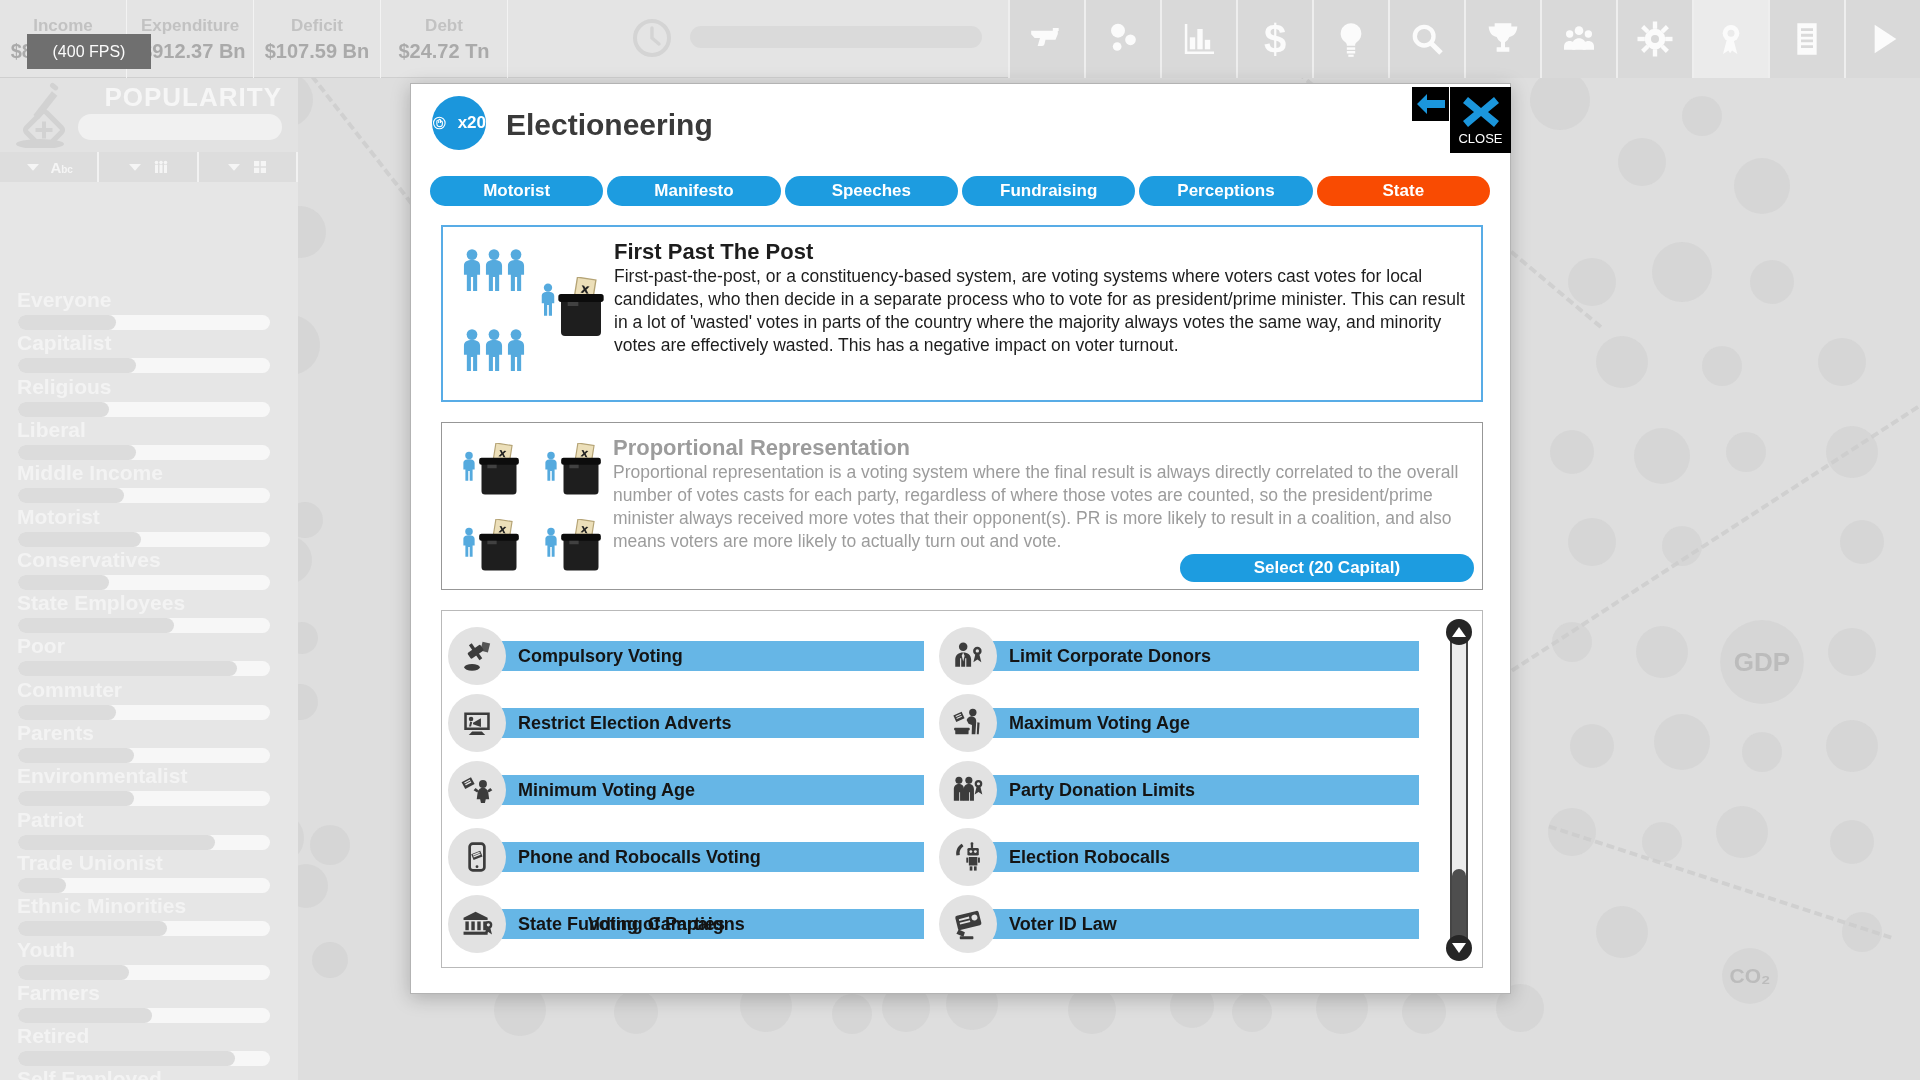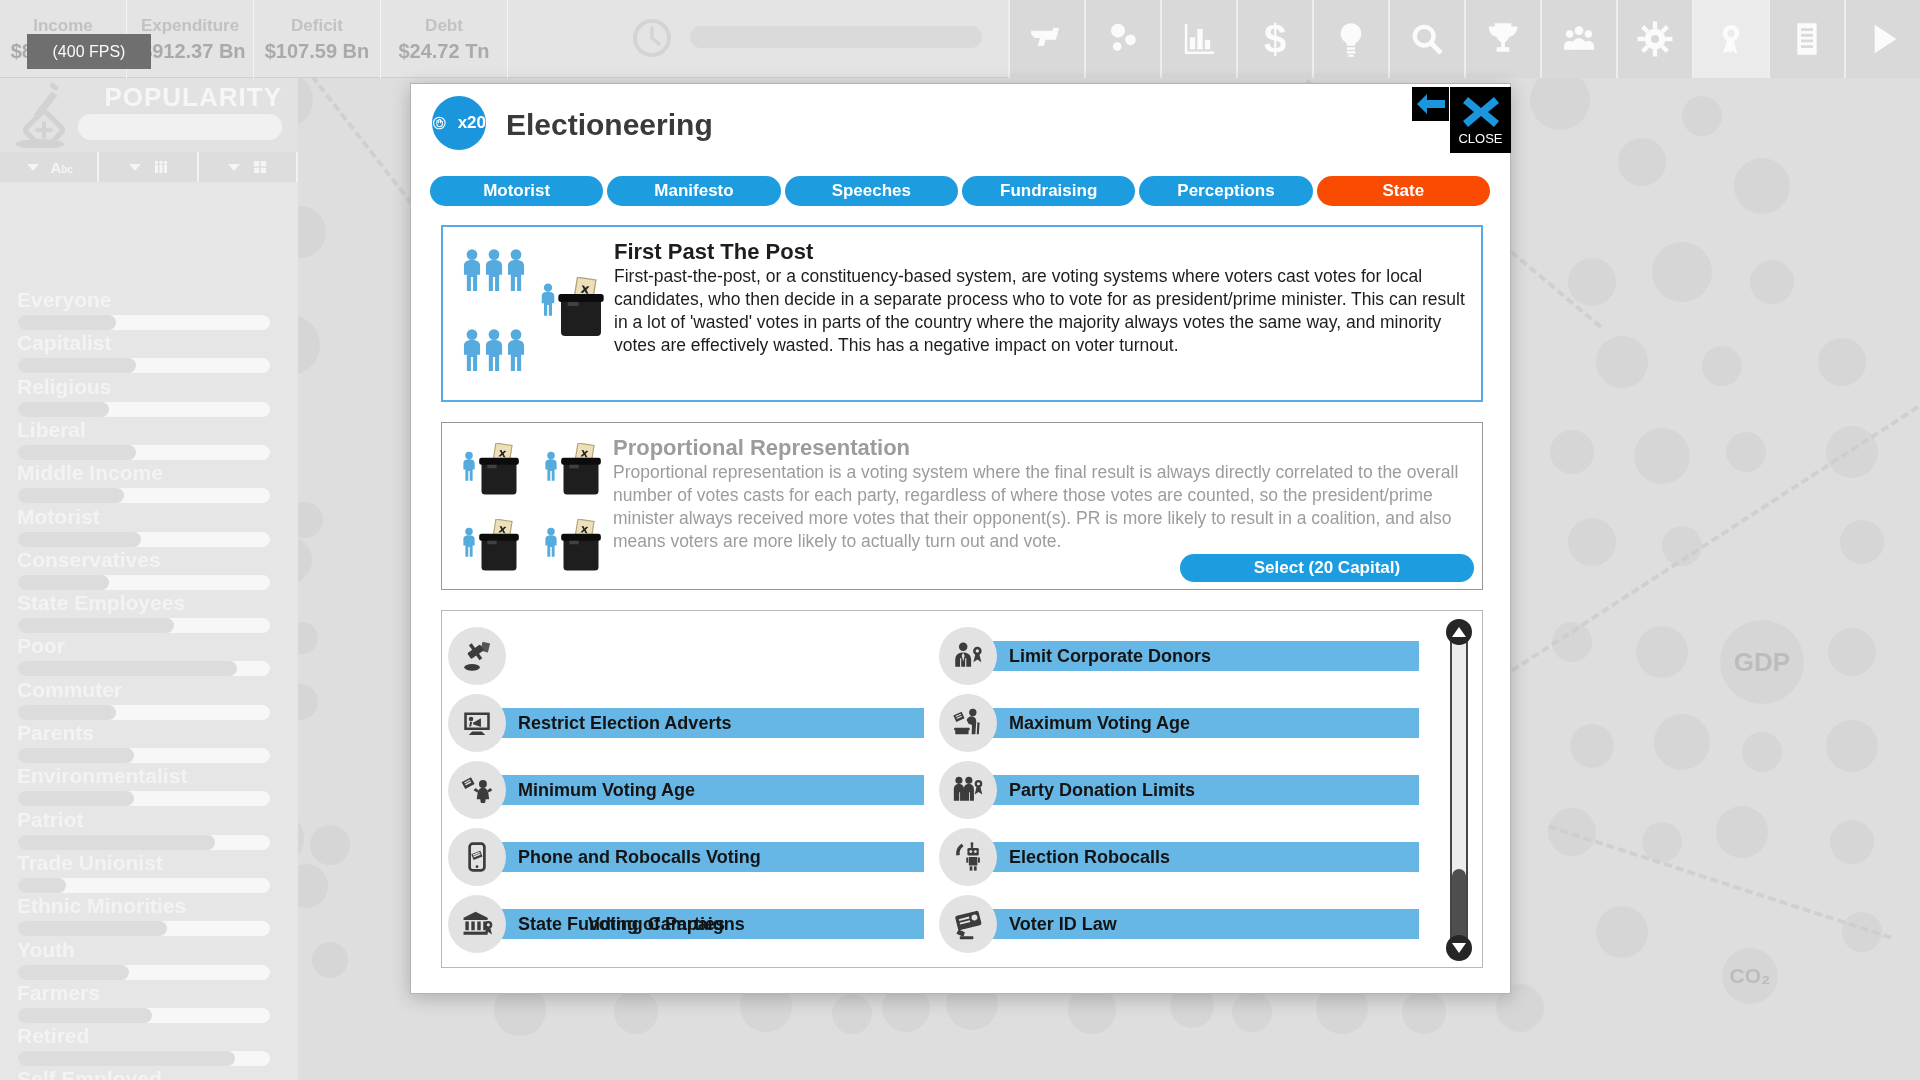--- a/index.html
+++ b/index.html
@@ -590,20 +590,23 @@
             <g transform="rotate(-35 11 9)">
               <rect x="5.5" y="6.5" width="11" height="5" rx="1"></rect>
               <rect x="9.8" y="2.5" width="2.4" height="13"></rect>
             </g>
             <g transform="rotate(14 18 6)">
               <rect x="15" y="2.5" width="5.5" height="6.5" fill="currentColor" opacity=".85"></rect>
             </g>
             <ellipse cx="8.5" cy="20" rx="5.5" ry="2.4"></ellipse>
           </svg>
         </div>
+        <div class="opt-bar">
+          <span class="opt-label">Compulsory Voting</span>
+        </div>
       </div>
       <div class="opt-row col-left" style="top: 83px;">
         <div class="opt-icon-circle">
           <svg viewBox="0 0 24 24" fill="currentColor">
             <path fill-rule="evenodd" d="M3 4.5h18V17H3zM4.8 6.3v8.9h14.4V6.3z"></path>
             <path d="M8.6 18h6.8l2.4 2.4H6.2z"></path>
             <path d="M9.2 11.8l5.6-3.2v6.2l-5.6-2z"></path>
             <circle cx="7.8" cy="9.2" r="1.6"></circle>
             <path d="M7.2 11l1.4.4-.8 3h-1.4z"></path>
           </svg>

